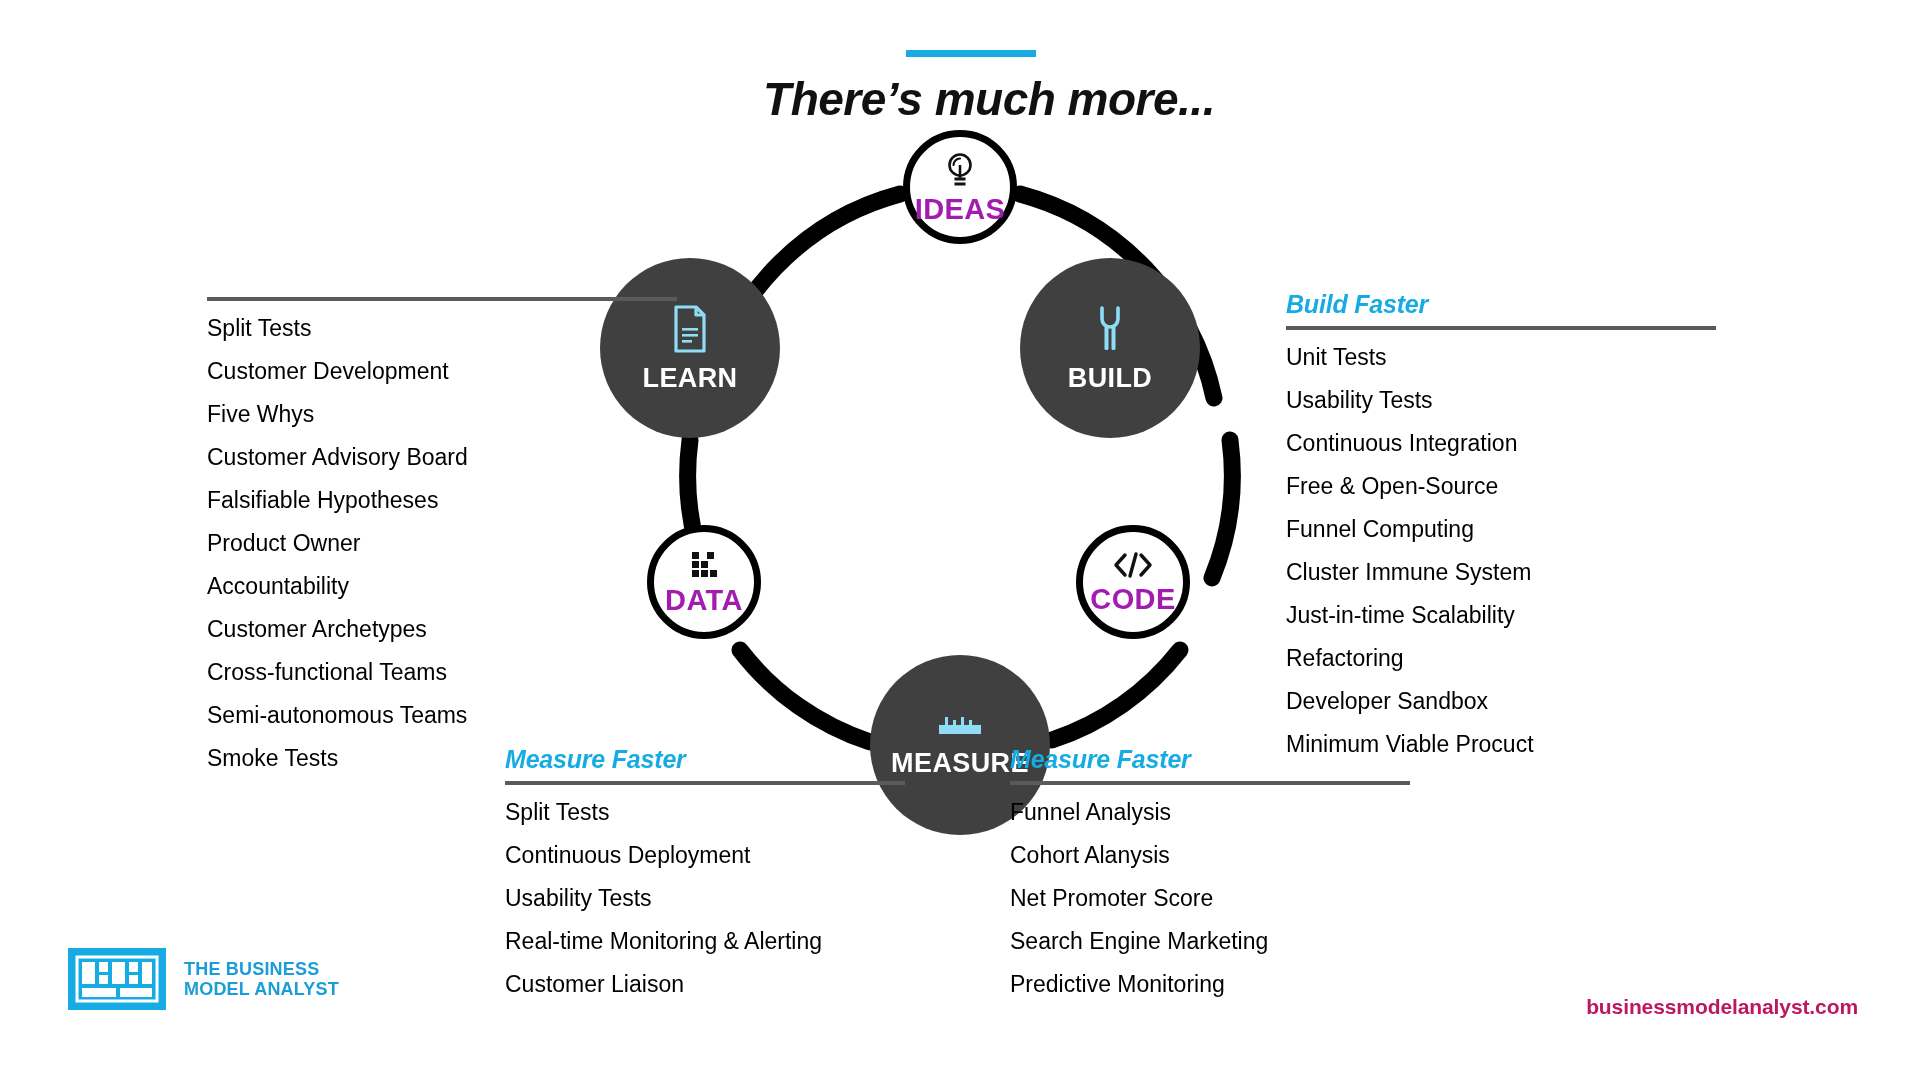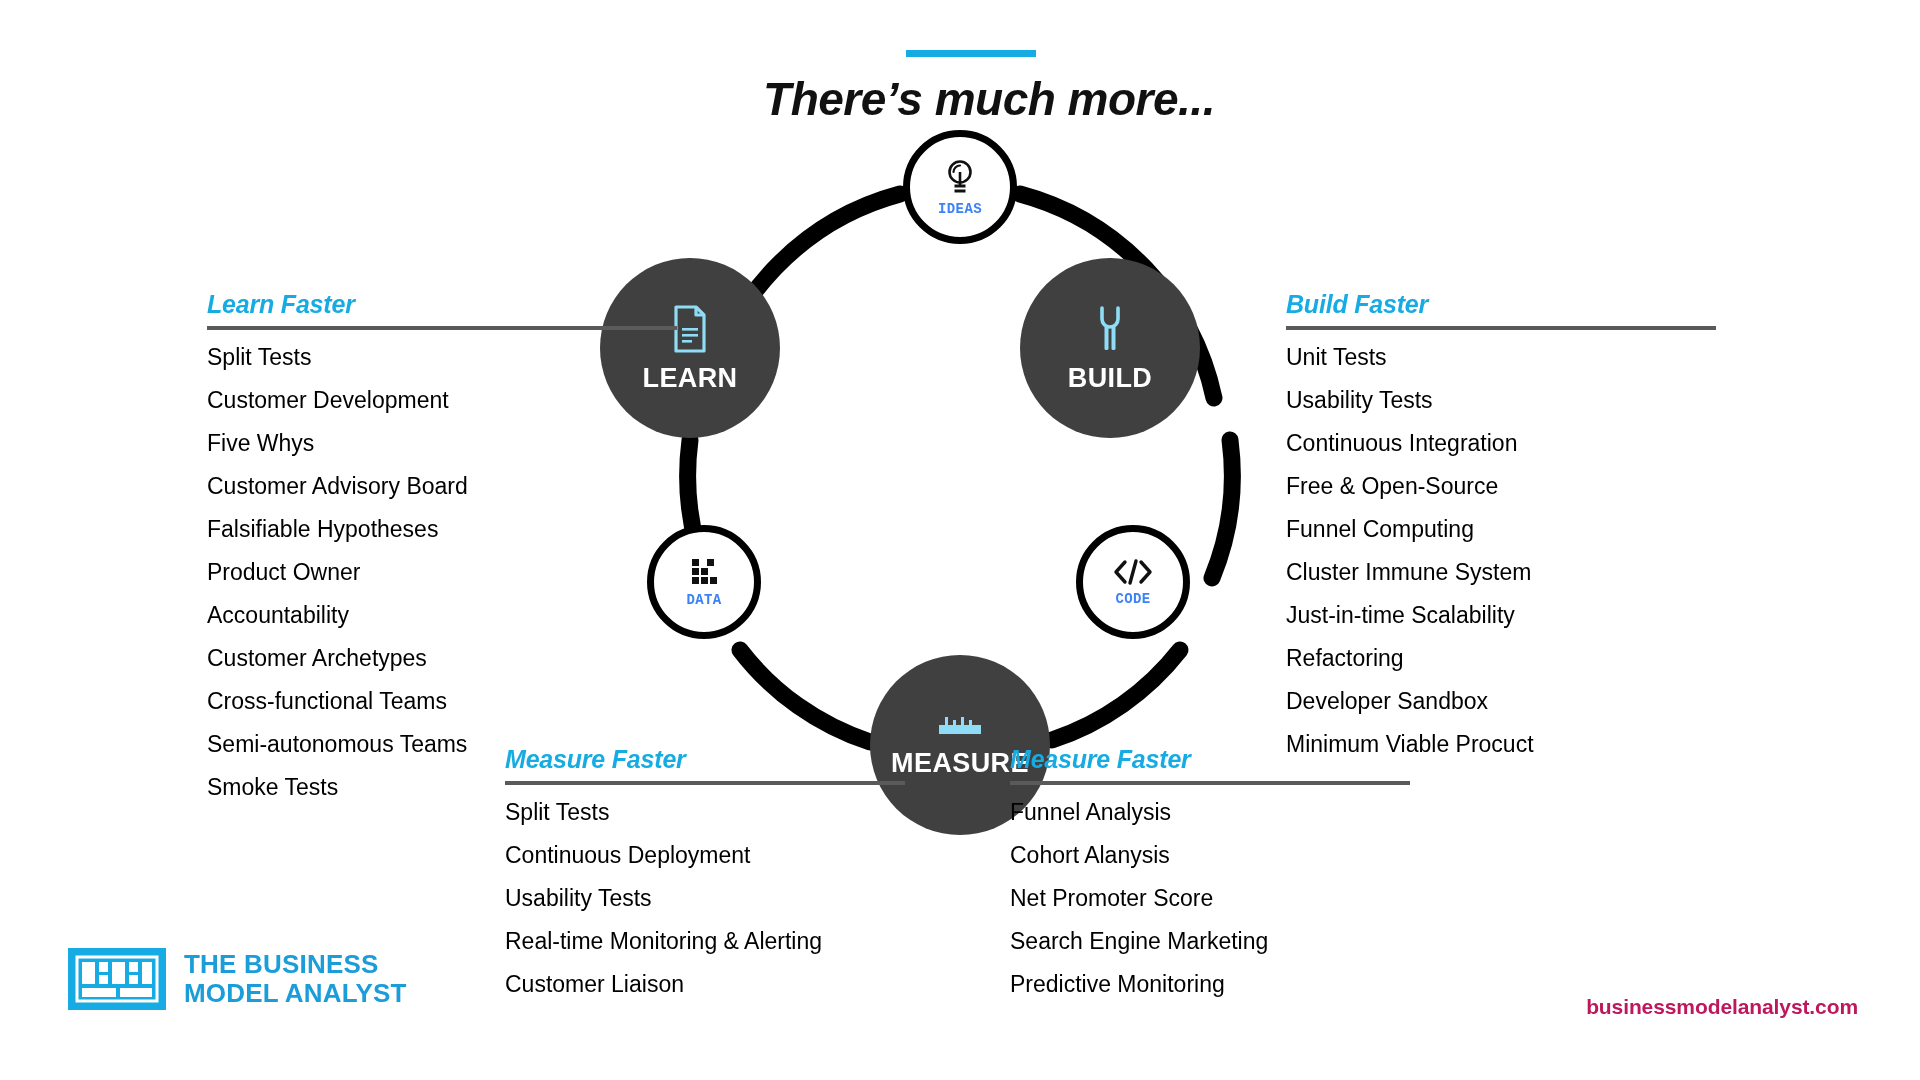--- a/index.html
+++ b/index.html
@@ -73,24 +73,23 @@
   }
 
   
   .node.small {
     width: 114px;
     height: 114px;
     background: #ffffff;
     border: 7px solid #000000;
   }
   .node.small .node-label {
-    font-size: 14px;
-    color: #3b82f6;
+    font-size: 29px;
+    color: #a21caf;
     margin-top: 5px;
-    font-family: Liberation Mono, monospace;
   }
   .node.small .node-icon { margin-bottom: 1px; }
 
   
   .node.big {
     width: 180px;
     height: 180px;
     background: #404040;
     border: none;
   }
@@ -162,21 +161,21 @@
   #brand-logo-mark {
     width: 98px;
     height: 62px;
     flex: 0 0 auto;
   }
   #brand-wordmark {
     margin-left: 18px;
     line-height: 1.12;
   }
   #brand-wordmark div {
-    font-size: 26px;
+    font-size: 18px;
     font-weight: bold;
     color: #1b9dd9;
     letter-spacing: 0.2px;
   }
   #site-url {
     position: absolute;
     right: 62px;
     top: 995px;
     font-size: 21px;
     font-weight: bold;
@@ -278,21 +277,20 @@
         <rect x="18" y="7" width="3" height="6" fill="#8fdcf6"></rect>
         <rect x="26" y="4" width="3" height="9" fill="#8fdcf6"></rect>
         <rect x="34" y="7" width="3" height="6" fill="#8fdcf6"></rect>
       </svg>
     </span>
     <span class="node-label">MEASURE</span>
   </div>
 </div>
 
 <div class="panel align-left" id="panel-learn">
-  <div class="panel-heading">Learn Faster</div>
   <div class="panel-rule"></div>
   <ul class="panel-list">
       <li>Split Tests</li>
       <li>Customer Development</li>
       <li>Five Whys</li>
       <li>Customer Advisory Board</li>
       <li>Falsifiable Hypotheses</li>
       <li>Product Owner</li>
       <li>Accountability</li>
       <li>Customer Archetypes</li>

